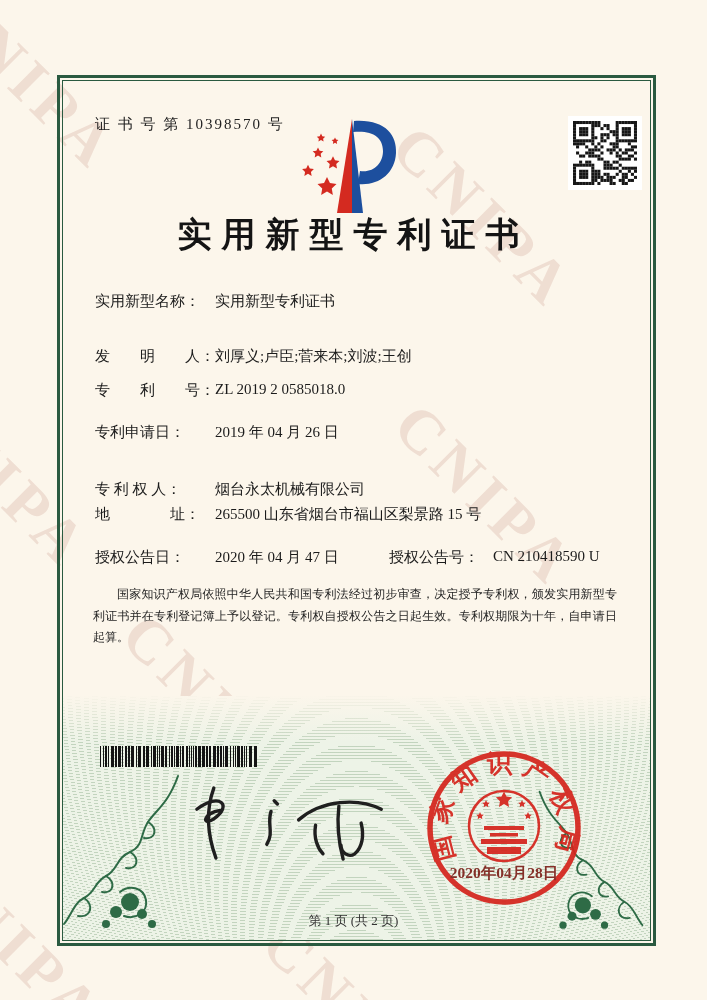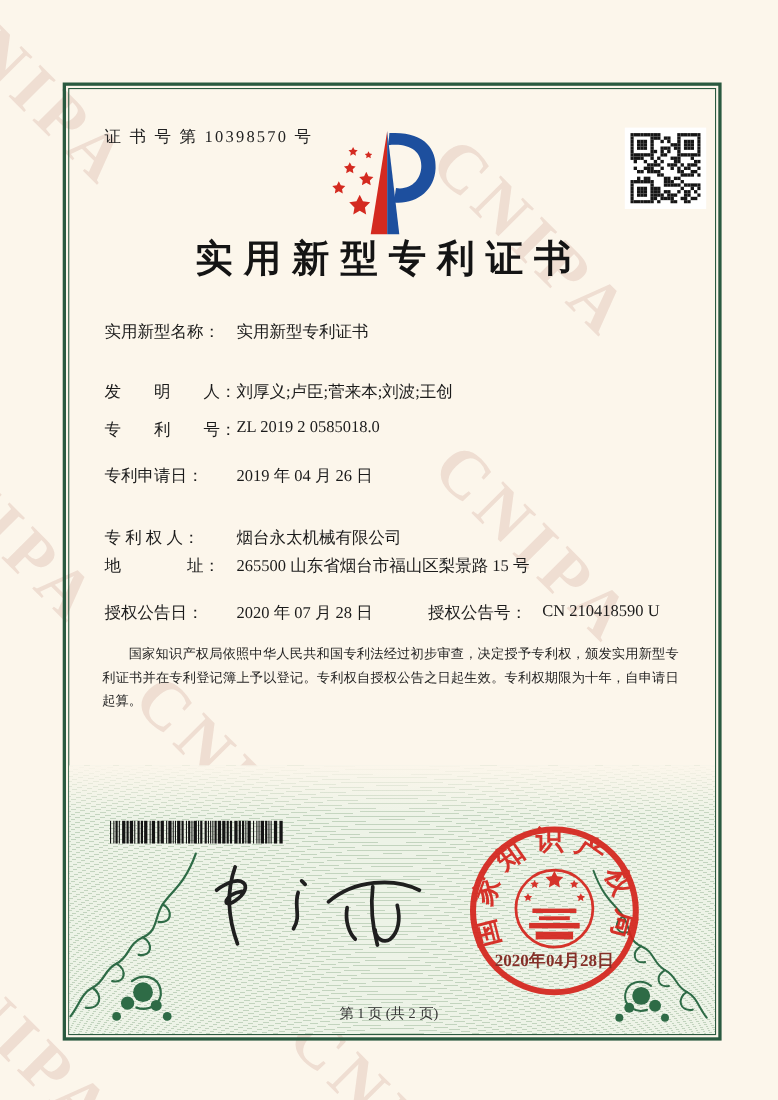--- a/index.html
+++ b/index.html
@@ -369,21 +369,21 @@
   <div class="frow" style="top:480px">
     <span class="flabel">专 利 权 人：</span>
     <span class="fvalue">烟台永太机械有限公司</span>
   </div>
   <div class="frow" style="top:505px">
     <span class="flabel">地　　　　址：</span>
     <span class="fvalue">265500 山东省烟台市福山区梨景路 15 号</span>
   </div>
   <div class="frow grant-row" style="top:548px">
     <span class="flabel">授权公告日：</span>
-    <span class="fvalue1">2020 年 07 月 28 日</span>
+    <span class="fvalue1">2020 年 04 月 47 日</span>
     <span class="flabel2">授权公告号：</span>
     <span class="fvalue">CN 210418590 U</span>
   </div>
 
   <div class="paras">
     <p>国家知识产权局依照中华人民共和国专利法经过初步审查，决定授予专利权，颁发实用新型专利证书并在专利登记簿上予以登记。专利权自授权公告之日起生效。专利权期限为十年，自申请日起算。</p>
   </div>
 
   <div class="barcode"><i style="width:1px;margin-right:2px"></i><i style="width:1px;margin-right:1px"></i><i style="width:2px;margin-right:1px"></i><i style="width:1px;margin-right:2px"></i><i style="width:3px;margin-right:1px"></i><i style="width:2px;margin-right:1px"></i><i style="width:3px;margin-right:1px"></i><i style="width:1px;margin-right:2px"></i><i style="width:2px;margin-right:1px"></i><i style="width:2px;margin-right:1px"></i><i style="width:3px;margin-right:2px"></i><i style="width:1px;margin-right:1px"></i><i style="width:3px;margin-right:2px"></i><i style="width:2px;margin-right:1px"></i><i style="width:3px;margin-right:2px"></i><i style="width:1px;margin-right:1px"></i><i style="width:3px;margin-right:1px"></i><i style="width:1px;margin-right:1px"></i><i style="width:1px;margin-right:1px"></i><i style="width:3px;margin-right:1px"></i><i style="width:2px;margin-right:2px"></i><i style="width:1px;margin-right:1px"></i><i style="width:2px;margin-right:1px"></i><i style="width:1px;margin-right:1px"></i><i style="width:3px;margin-right:1px"></i><i style="width:1px;margin-right:1px"></i><i style="width:2px;margin-right:2px"></i><i style="width:2px;margin-right:1px"></i><i style="width:1px;margin-right:1px"></i><i style="width:1px;margin-right:1px"></i><i style="width:1px;margin-right:1px"></i><i style="width:2px;margin-right:1px"></i><i style="width:3px;margin-right:1px"></i><i style="width:3px;margin-right:1px"></i><i style="width:2px;margin-right:1px"></i><i style="width:2px;margin-right:2px"></i><i style="width:3px;margin-right:1px"></i><i style="width:2px;margin-right:1px"></i><i style="width:2px;margin-right:1px"></i><i style="width:1px;margin-right:1px"></i><i style="width:3px;margin-right:2px"></i><i style="width:1px;margin-right:2px"></i><i style="width:1px;margin-right:1px"></i><i style="width:1px;margin-right:1px"></i><i style="width:3px;margin-right:1px"></i><i style="width:2px;margin-right:1px"></i><i style="width:1px;margin-right:1px"></i><i style="width:1px;margin-right:2px"></i><i style="width:3px;margin-right:2px"></i><i style="width:3px;margin-right:2px"></i></div>
 

